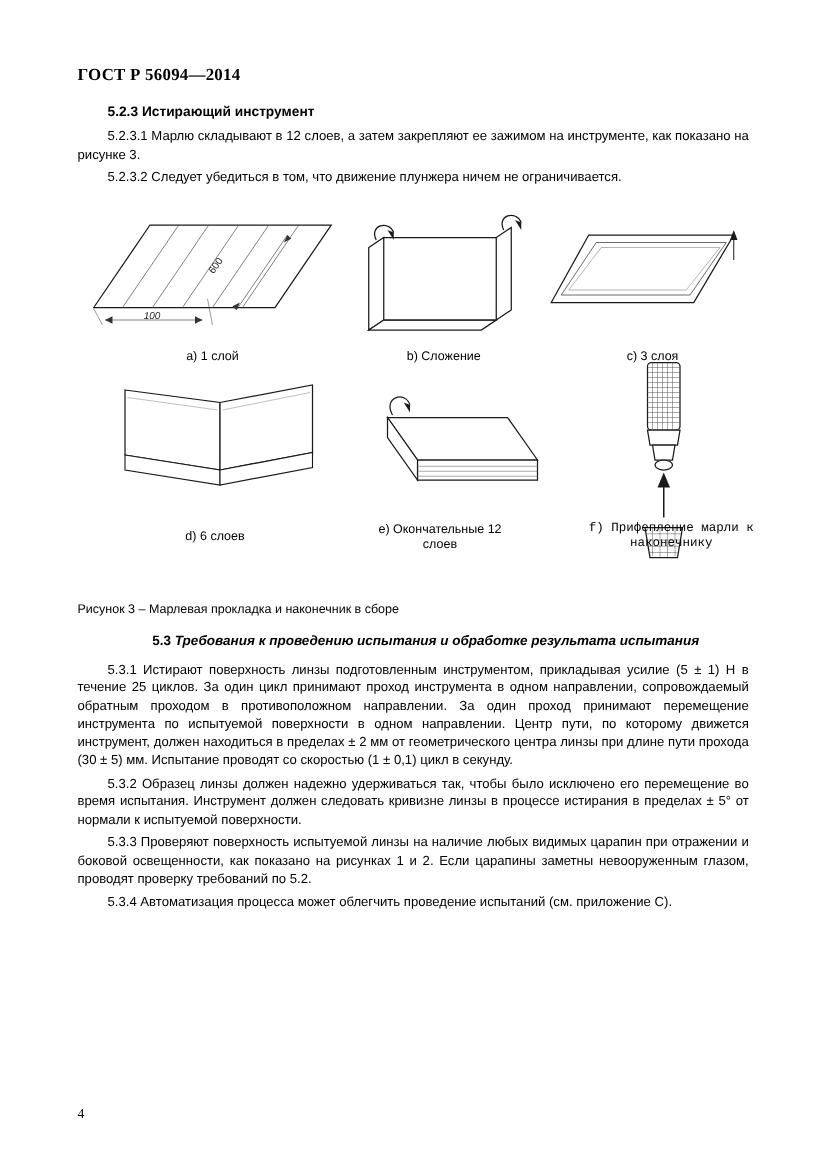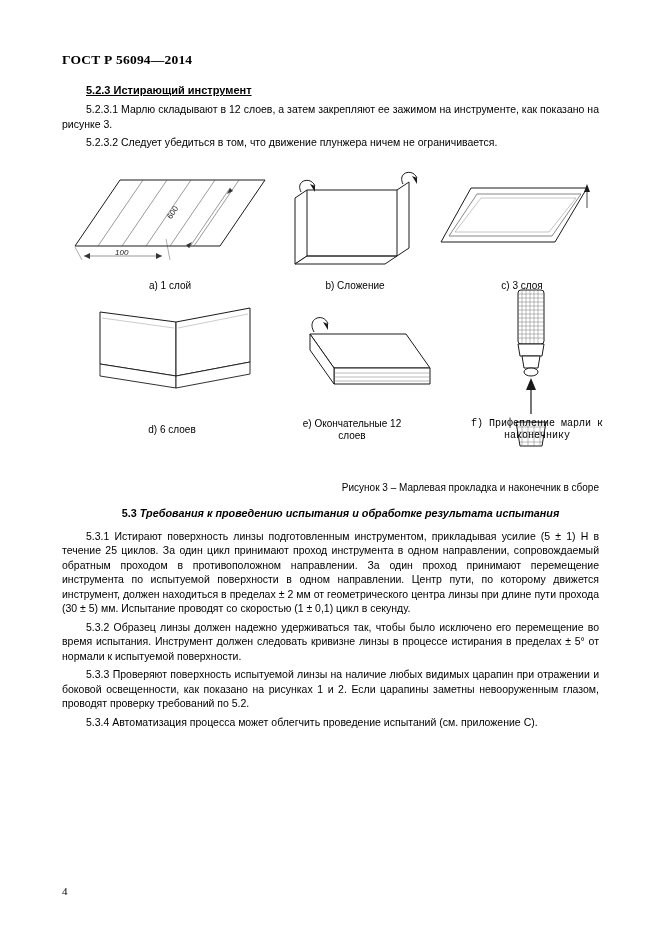--- a/index.html
+++ b/index.html
@@ -35,21 +35,20 @@
     position: absolute;
     top: 84px;
     left: 62px;
     width: 537px;
   }
   .h-sub {
     font-family: "Liberation Sans", sans-serif;
     font-size: 11px;
     font-weight: bold;
     margin: 0 0 6px 24px;
-    text-decoration: underline;
   }
   p.body {
     font-family: "Liberation Sans", sans-serif;
     font-size: 10.5px;
     line-height: 14.5px;
     text-align: justify;
     margin: 0 0 4px 0;
     text-indent: 24px;
   }
   .h-sec {
@@ -60,21 +59,21 @@
     text-align: center;
     margin: 14px 0 10px 0;
   }
   .h-sec .reg {
     font-style: normal;
     margin-left: 20px;
   }
   .fig-caption {
     font-family: "Liberation Sans", sans-serif;
     font-size: 10px;
-    text-align: right;
+    text-align: left;
     margin: 10px 0 4px 0;
   }
   .figure {
     position: relative;
     width: 537px;
     height: 312px;
     margin: 10px 0 0 0;
   }
   .sublabel {
     position: absolute;

